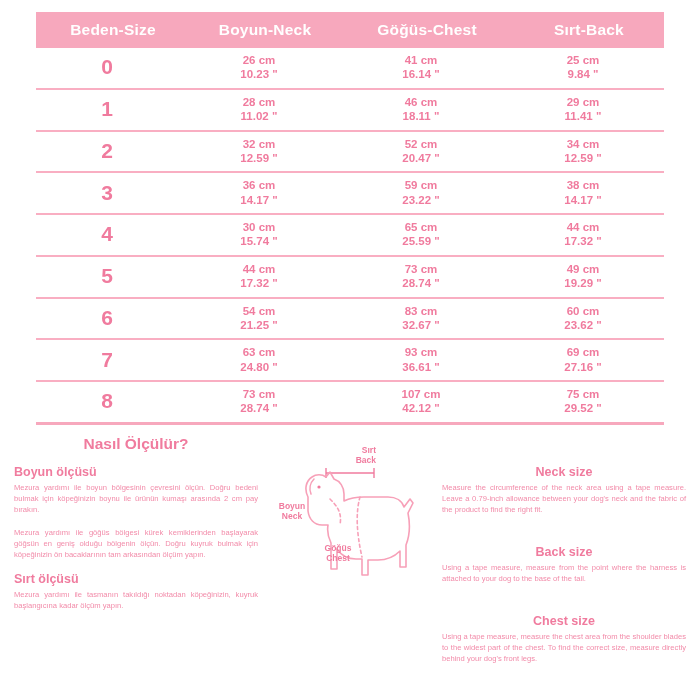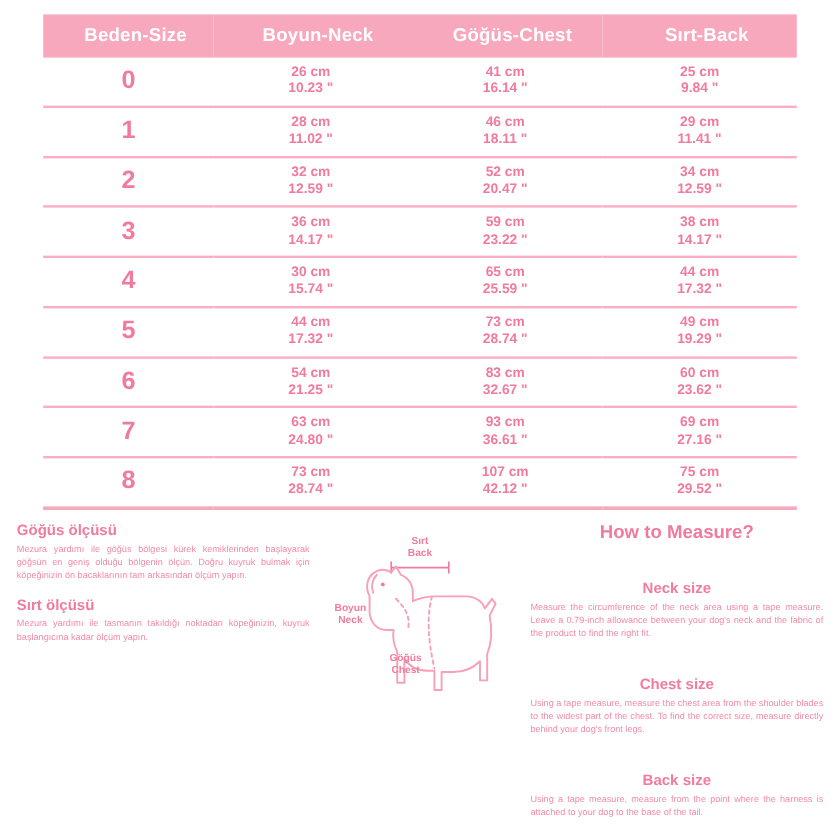--- a/index.html
+++ b/index.html
@@ -135,20 +135,21 @@
     font-size: 8.5px;
     font-weight: bold;
     color: #f07b9e;
     text-align: center;
     line-height: 1.2;
   }
   .lbl-back {
     left: 60px;
     top: 6px;
     width: 52px;
+    text-align: right;
   }
   .lbl-neck {
     left: 2px;
     top: 62px;
     width: 52px;
   }
   .lbl-chest {
     left: 48px;
     top: 104px;
     width: 52px;
@@ -303,24 +304,28 @@
           <span>75 cm</span>
           <span class="inch">29.52 "</span>
         </td>
       </tr>
     </tbody>
   </table>
 
   <div class="lower">
 
     <div class="col-left">
-
-
-      <div class="blk">
-        <div class="blk-title">Göğüs ölçüsü</div>
+      <div class="sec-title">Nasıl Ölçülür?</div>
+
+      <div class="blk">
+        <div class="blk-title">Boyun ölçüsü</div>
+        <div class="blk-body">Mezura yardımı ile boyun bölgesinin çevresini ölçün. Doğru bedeni bulmak için köpeğinizin boynu ile ürünün kumaşı arasında 2 cm pay bırakın.</div>
+      </div>
+
+      <div class="blk">
         <div class="blk-body">Mezura yardımı ile göğüs bölgesi kürek kemiklerinden başlayarak göğsün en geniş olduğu bölgenin ölçün. Doğru kuyruk bulmak için köpeğinizin ön bacaklarının tam arkasından ölçüm yapın.</div>
       </div>
 
       <div class="blk">
         <div class="blk-title">Sırt ölçüsü</div>
         <div class="blk-body">Mezura yardımı ile tasmanın takıldığı noktadan köpeğinizin, kuyruk başlangıcına kadar ölçüm yapın.</div>
       </div>
     </div>
 
     <div class="col-mid">
@@ -372,32 +377,31 @@
           <span>Neck</span>
         </div>
         <div class="lbl lbl-chest">
           <span>Göğüs</span><br>
           <span>Chest</span>
         </div>
       </div>
     </div>
 
     <div class="col-right">
-      <div class="sec-title">How to Measure?</div>
 
       <div class="blk">
         <div class="blk-title">Neck size</div>
         <div class="blk-body">Measure the circumference of the neck area using a tape measure. Leave a 0.79-inch allowance between your dog's neck and the fabric of the product to find the right fit.</div>
       </div>
 
       <div class="blk">
+        <div class="blk-title">Back size</div>
+        <div class="blk-body">Using a tape measure, measure from the point where the harness is attached to your dog to the base of the tail.</div>
+      </div>
+
+      <div class="blk">
         <div class="blk-title">Chest size</div>
         <div class="blk-body">Using a tape measure, measure the chest area from the shoulder blades to the widest part of the chest. To find the correct size, measure directly behind your dog's front legs.</div>
       </div>
-
-      <div class="blk">
-        <div class="blk-title">Back size</div>
-        <div class="blk-body">Using a tape measure, measure from the point where the harness is attached to your dog to the base of the tail.</div>
-      </div>
     </div>
 
   </div>
 </div>
 
 </body></html>

